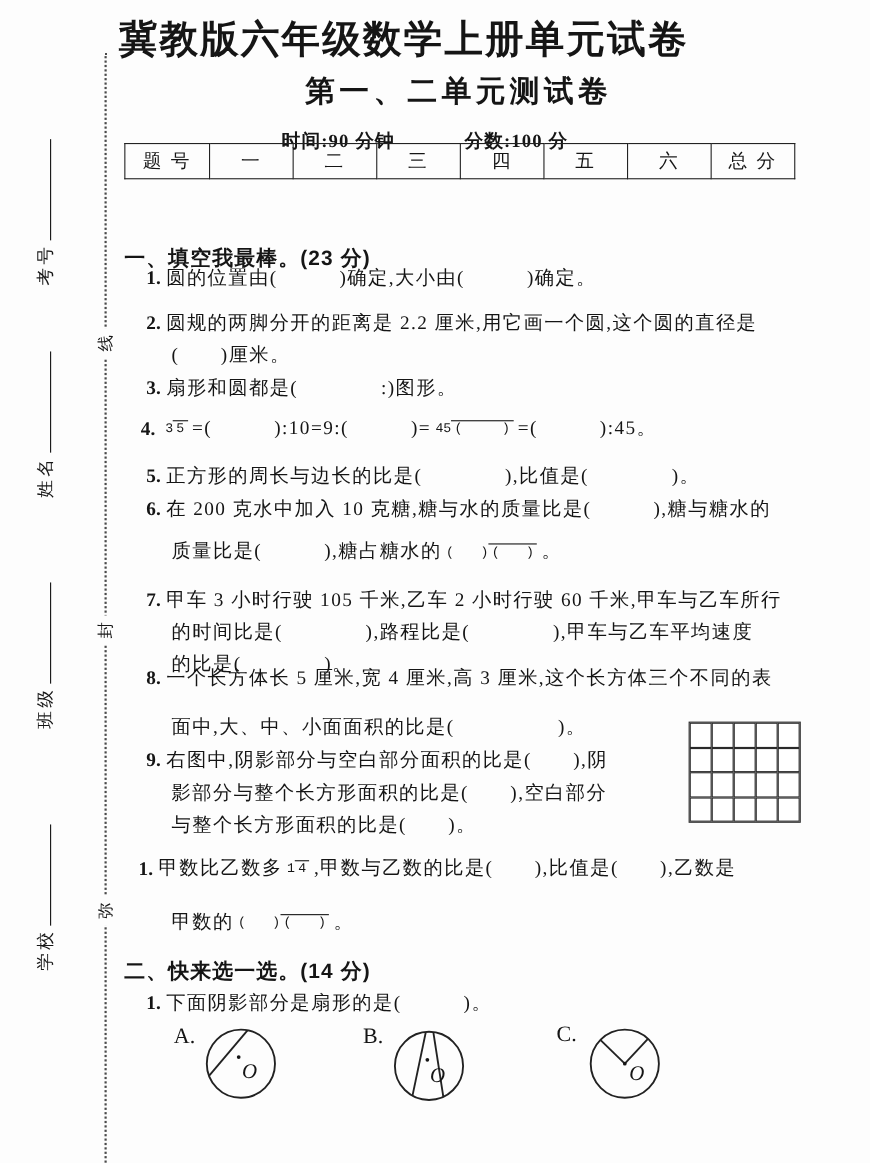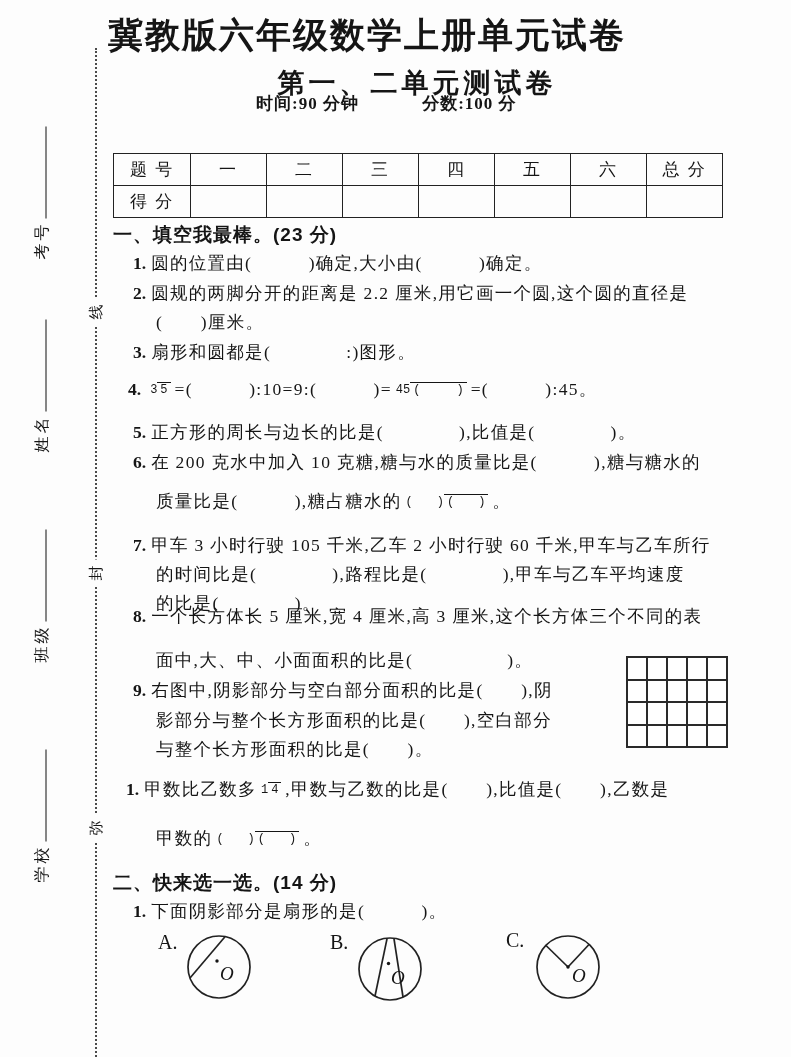--- a/index.html
+++ b/index.html
@@ -8,25 +8,25 @@
     font-family:"Liberation Serif","DejaVu Serif",serif;
     position:relative;overflow:hidden;
   }
   .abs{position:absolute;white-space:nowrap;}
   
   .title{top:12px;left:108px;width:618px;text-align:left;
     font-family:"Liberation Sans","DejaVu Sans",sans-serif;
     font-weight:900;font-size:35px;letter-spacing:2px;}
   .subtitle{top:65px;left:108px;width:618px;text-align:center;
     font-weight:bold;font-size:27px;letter-spacing:4px;}
-  .meta{top:92px;left:256px;font-weight:bold;font-size:17px;letter-spacing:1px;}
+  .meta{top:117px;left:256px;font-weight:bold;font-size:17px;letter-spacing:1px;}
   .meta span{margin-right:58px;}
   .meta span:last-child{margin-right:0;}
   
-  table.score{position:absolute;top:153px;left:113px;width:610px;
+  table.score{position:absolute;top:130px;left:113px;width:610px;
     border-collapse:collapse;table-layout:fixed;}
   table.score td{border:1.7px solid #222;height:31px;text-align:center;
     font-size:17px;letter-spacing:2px;padding:0;}
   
   .sealline{position:absolute;left:95px;top:48px;height:1009px;width:0;
     border-left:2.2px dotted #4a4a4a;}
   .sealchar{position:absolute;left:96px;transform:translate(-50%,-50%) rotate(-90deg);
     background:#fdfdfd;font-size:15px;padding:0 6px;}
   .side{position:absolute;left:42px;transform:translate(-50%,-50%) rotate(-90deg);
     font-size:16px;letter-spacing:3px;white-space:nowrap;}
@@ -79,36 +79,26 @@
       <tr>
     <td>题 号</td>
     <td>一</td>
     <td>二</td>
     <td>三</td>
     <td>四</td>
     <td>五</td>
     <td>六</td>
     <td>总 分</td>
   </tr>
-  <tr>
-    <td>得 分</td>
-    <td></td>
-    <td></td>
-    <td></td>
-    <td></td>
-    <td></td>
-    <td></td>
-    <td></td>
-  </tr>
 </tbody>
   </table>
 
 <div class="abs h1" style="top:222px;left:113px;">一、填空我最棒。(23 分)</div>
 
-<div class="abs q" style="top:251px;left:133px;"><span class="qnum">1.</span><span>圆的位置由(　　　)确定,大小由(　　　)确定。</span></div>
+<div class="abs q" style="top:240px;left:133px;"><span class="qnum">1.</span><span>圆的位置由(　　　)确定,大小由(　　　)确定。</span></div>
 
 <div class="abs q" style="top:281px;left:133px;"><span class="qnum">2.</span><span>圆规的两脚分开的距离是 2.2 厘米,用它画一个圆,这个圆的直径是</span></div>
 <div class="abs q" style="top:310px;left:156px;"><span>(　　)厘米。</span></div>
 
 <div class="abs q" style="top:340px;left:133px;"><span class="qnum">3.</span><span>扇形和圆都是(　　　　:)图形。</span></div>
 
 <div class="abs q" style="top:368px;left:128px;"><span class="qnum">4.</span><span class="frac"><span class="fn">3</span><span class="fd">5</span></span><span>=(　　　):10=9:(　　　)=</span><span class="frac"><span class="fn">45</span><span class="fd">(　　　)</span></span><span>=(　　　):45。</span></div>
 
 <div class="abs q" style="top:420px;left:133px;"><span class="qnum">5.</span><span>正方形的周长与边长的比是(　　　　),比值是(　　　　)。</span></div>
 

